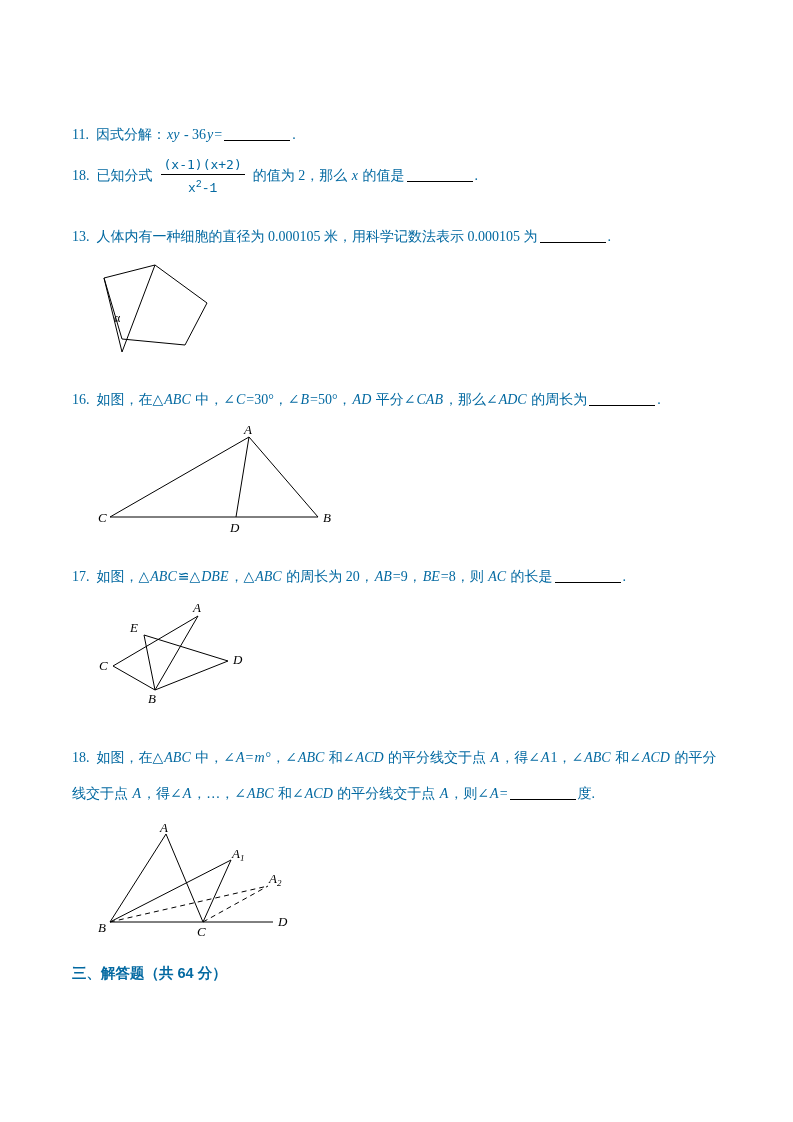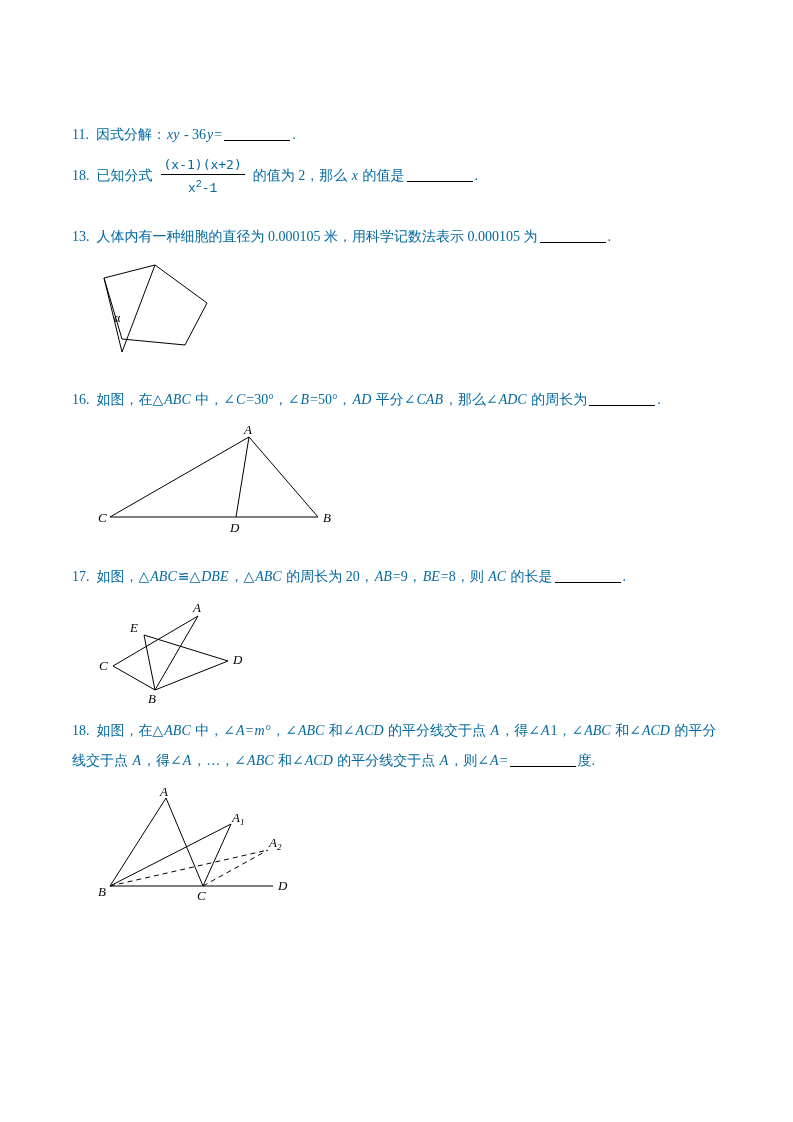--- a/index.html
+++ b/index.html
@@ -33,21 +33,21 @@
     vertical-align: middle;
     font-family: "DejaVu Sans Mono", monospace;
     font-size: 13px;
     margin: 0 8px;
     line-height: 17px;
   }
   .frac .num { display: block; border-bottom: 1px solid #000; padding: 0 3px 1px 3px; }
   .frac .den { display: block; padding-top: 1px; font-family: Liberation Mono, monospace; }
   .frac sup { font-size: 10px; }
   
-  #q18 { margin-top: 10px; line-height: 30px; }
+  #q18 { margin-top: 34px; line-height: 36px; }
   
   .fig { margin-top: 12px; }
   .fig svg { display: block; overflow: visible; }
   .fig line, .fig polygon, .fig polyline { stroke: #000; stroke-width: 1; fill: none; }
   .fig .dashed { stroke-dasharray: 5 4; }
   .fig text {
     font-family: "Liberation Serif", "DejaVu Serif", serif;
     font-style: italic;
     font-size: 13px;
     fill: #000;
@@ -154,14 +154,15 @@
       </g>
       <text x="62" y="10">A</text>
       <text x="134" y="36"><tspan>A</tspan><tspan class="subscript" dy="3">1</tspan></text>
       <text x="171" y="61"><tspan>A</tspan><tspan class="subscript" dy="3">2</tspan></text>
       <text x="0" y="110">B</text>
       <text x="99" y="114">C</text>
       <text x="180" y="104">D</text>
     </svg>
   </div>
 
+  <div class="section">三、解答题（共 64 分）</div>
 
 </div>
 
 </body></html>

